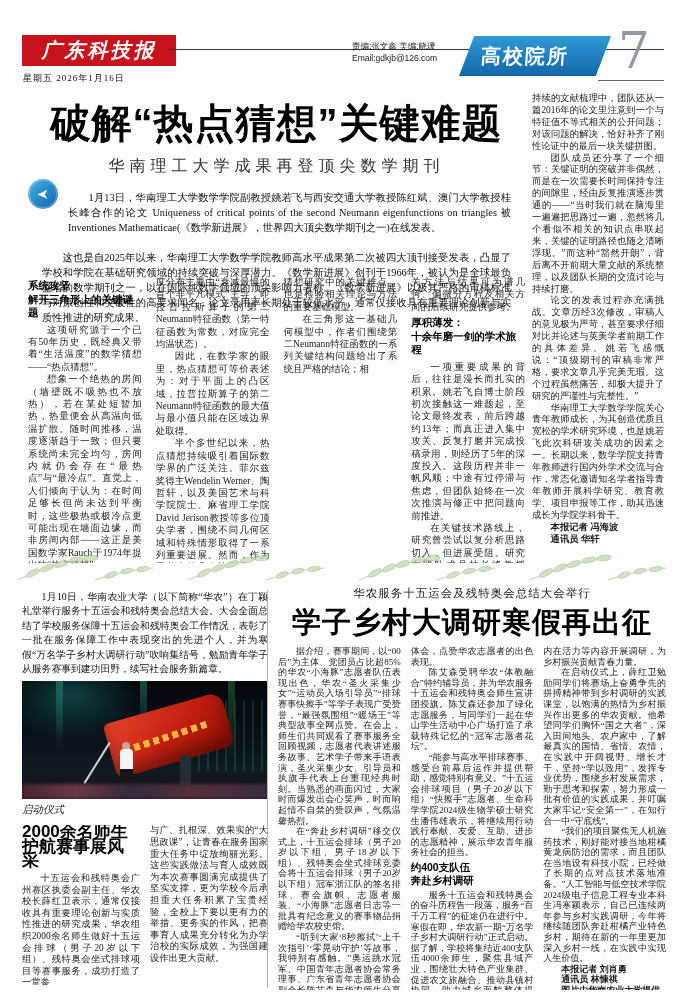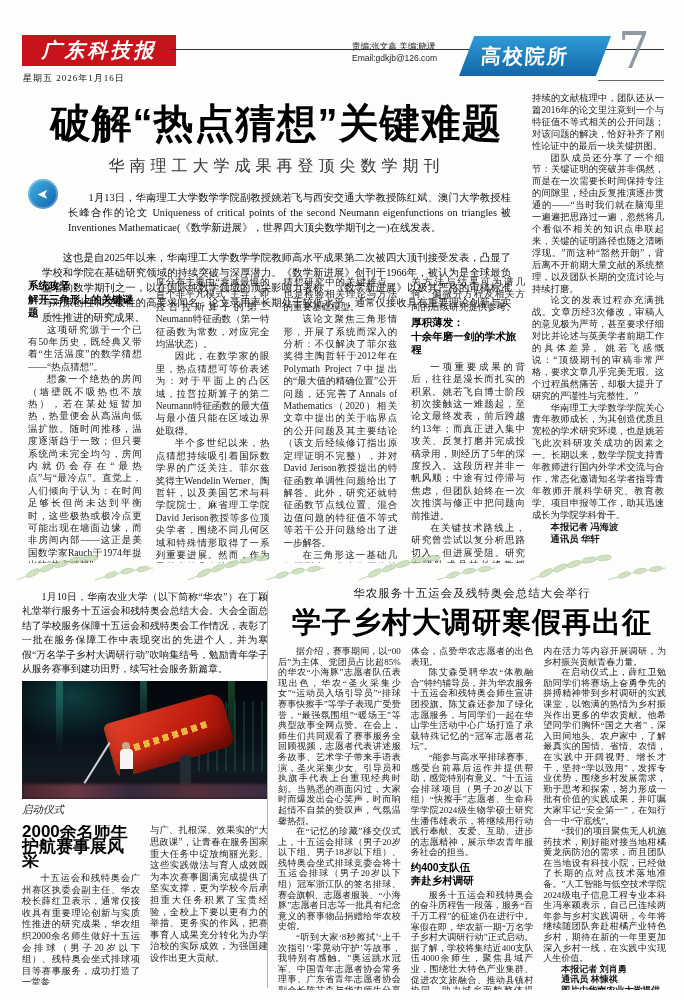--- a/index.html
+++ b/index.html
@@ -130,21 +130,20 @@
         <p>想象一个绝热的房间（墙壁既不吸热也不放热），若在某处短暂加热，热量便会从高温向低温扩散。随时间推移，温度逐渐趋于一致；但只要系统尚未完全均匀，房间内就仍会存在“最热点”与“最冷点”。直觉上，人们倾向于认为：在时间足够长但尚未达到平衡时，这些极热或极冷点更可能出现在墙面边缘，而非房间内部——这正是美国数学家Rauch于1974年提出的“热点猜想”。</p>
         <p>温度演化满足带有绝热（Neumann）边界条件的热方程。在时间足够长的情形下，温</p>
       </div>
     <div class="col">
         <p class="cont">度分布主要由“衰减最慢的首个非平凡模式”主导，即拉普拉斯算子的第二Neumann特征函数（第一特征函数为常数，对应完全均温状态）。</p>
         <p>因此，在数学家的眼里，热点猜想可等价表述为：对于平面上的凸区域，拉普拉斯算子的第二Neumann特征函数的最大值与最小值只能在区域边界处取得。</p>
         <p>半个多世纪以来，热点猜想持续吸引着国际数学界的广泛关注。菲尔兹奖得主Wendelin Werner、陶哲轩，以及美国艺术与科学院院士、麻省理工学院David Jerison教授等多位顶尖学者，围绕不同几何区域和特殊情形取得了一系列重要进展。然而，作为最基本的凸多边形之一，平面三角形虽结构简明，其特征函数的精细行为分析却长期被认为极具挑战：它既是热点</p>
       </div>
     <div class="col">
         <p class="cont">猜想研究中的关键难点，也是检验相关理论与方法的重要基础模型。</p>
-        <p>该论文聚焦三角形情形，开展了系统而深入的分析：不仅解决了菲尔兹奖得主陶哲轩于2012年在Polymath Project 7中提出的“最大值的精确位置”公开问题，还完善了Annals of Mathematics（2020）相关文章中提出的关于临界点的公开问题及其主要结论（该文后经续修订指出原定理证明不完整），并对David Jerison教授提出的特征函数单调性问题给出了解答。此外，研究还就特征函数节点线位置、混合边值问题的特征值不等式等若干公开问题给出了进一步解答。</p>
         <p>在三角形这一基础几何模型中，作者们围绕第二Neumann特征函数的一系列关键结构问题给出了系统且严格的结论；相</p>
       </div>
     <div class="col">
         <p class="cont">关方法与结果可为谱几何、偏微分方程及相关方向的后续研究提供参考。</p>
         <h4>厚积薄发：
 十余年磨一剑的学术旅程</h4>
         <p>一项重要成果的背后，往往是漫长而扎实的积累。姚若飞自博士阶段初次接触这一难题起，至论文最终发表，前后跨越约13年；而真正进入集中攻关、反复打磨并完成投稿录用，则经历了5年的深度投入。这段历程并非一帆风顺；中途有过停滞与焦虑，但团队始终在一次次推演与修正中把问题向前推进。</p>
         <p>在关键技术路线上，研究曾尝试以复分析思路切入，但进展受阻。研究在团队成员桂长峰教授2018年发表于《数学新进展》的相关工作启发下，采用“直接证明对称性”的思路推进，局面由此逐步打开。与此同时，在</p>
       </div>
   </div>
@@ -246,21 +245,21 @@
   </div>
 
   <div class="vdiv"></div>
 
   <div class="br">
     <h3 class="br-kicker">华农服务十五运会及残特奥会总结大会举行</h3>
     <h2 class="br-headline">学子乡村大调研寒假再出征</h2>
     <div class="br-cols">
       <div class="col">
           <p>据介绍，赛事期间，以“00后”为主体、党团员占比超85%的华农“小海豚”志愿者队伍表现出色，华农“圣火采集少女”“运动员入场引导员”“排球赛事快擦手”等学子表现广受赞誉，“最强氛围组”“暖场王”等典型故事全网点赞。在会上，师生们共同观看了赛事服务全回顾视频，志愿者代表讲述服务故事、艺术学子带来手语表演，圣火采集少女、引导员和执旗手代表上台重现经典时刻。当熟悉的画面闪过，大家时而爆发出会心笑声，时而响起情不自禁的赞叹声，气氛温馨热烈。</p>
-          <p>在“记忆的珍藏”移交仪式上，十五运会排球（男子20岁以下组、男子18岁以下组）、残特奥会坐式排球竞委会将十五运会排球（男子20岁以下组）冠军浙江队的签名排球、赛会旗帜、志愿者服装、“小海豚”志愿者日志等一批具有纪念意义的赛事物品捐赠给华农校史馆。</p>
+          <p>在“奔赴乡村调研”移交仪式上，十五运会排球（男子20岁以下组、男子18岁以下组）、残特奥会坐式排球竞委会将十五运会排球（男子20岁以下组）冠军浙江队的签名排球、赛会旗帜、志愿者服装、“小海豚”志愿者日志等一批具有纪念意义的赛事物品捐赠给华农校史馆。</p>
           <p>“听到大家‘8秒擦拭’‘上千次指引’‘零晃动守护’等故事，我特别有感触。”奥运跳水冠军、中国青年志愿者协会常务理事、广东省青年志愿者协会副会长陈艾森与华农师生分享了赛事</p>
         </div>
       <div class="col">
           <p class="cont">体会，点赞华农志愿者的出色表现。</p>
           <p>陈艾森受聘华农“体教融合”特约辅导员，并为华农服务十五运会和残特奥会师生宣讲团授旗。陈艾森还参加了绿化志愿服务，与同学们一起在华山学生活动中心广场打造了承载特殊记忆的“冠军志愿者花坛”。</p>
           <p>“能参与高水平排球赛事、感受台前幕后运作并提供帮助，感觉特别有意义。”十五运会排球项目（男子20岁以下组）“快擦手”志愿者、生命科学学院2024级生物学硕士研究生潘伟雄表示，将继续用行动践行奉献、友爱、互助、进步的志愿精神，展示华农青年服务社会的担当。</p>
           <h4>约400支队伍
 奔赴乡村调研</h4>
           <p>服务十五运会和残特奥会的奋斗历程告一段落，服务“百千万工程”的征途仍在进行中。寒假在即，华农新一期“万名学子乡村大调研行动”正式启动。据了解，学校将集结近400支队伍4000余师生，聚焦县域产业，围绕壮大特色产业集群、促进农文旅融合、推动县镇村协同、助力城乡面貌整体提升、激活基层</p>
         </div>

